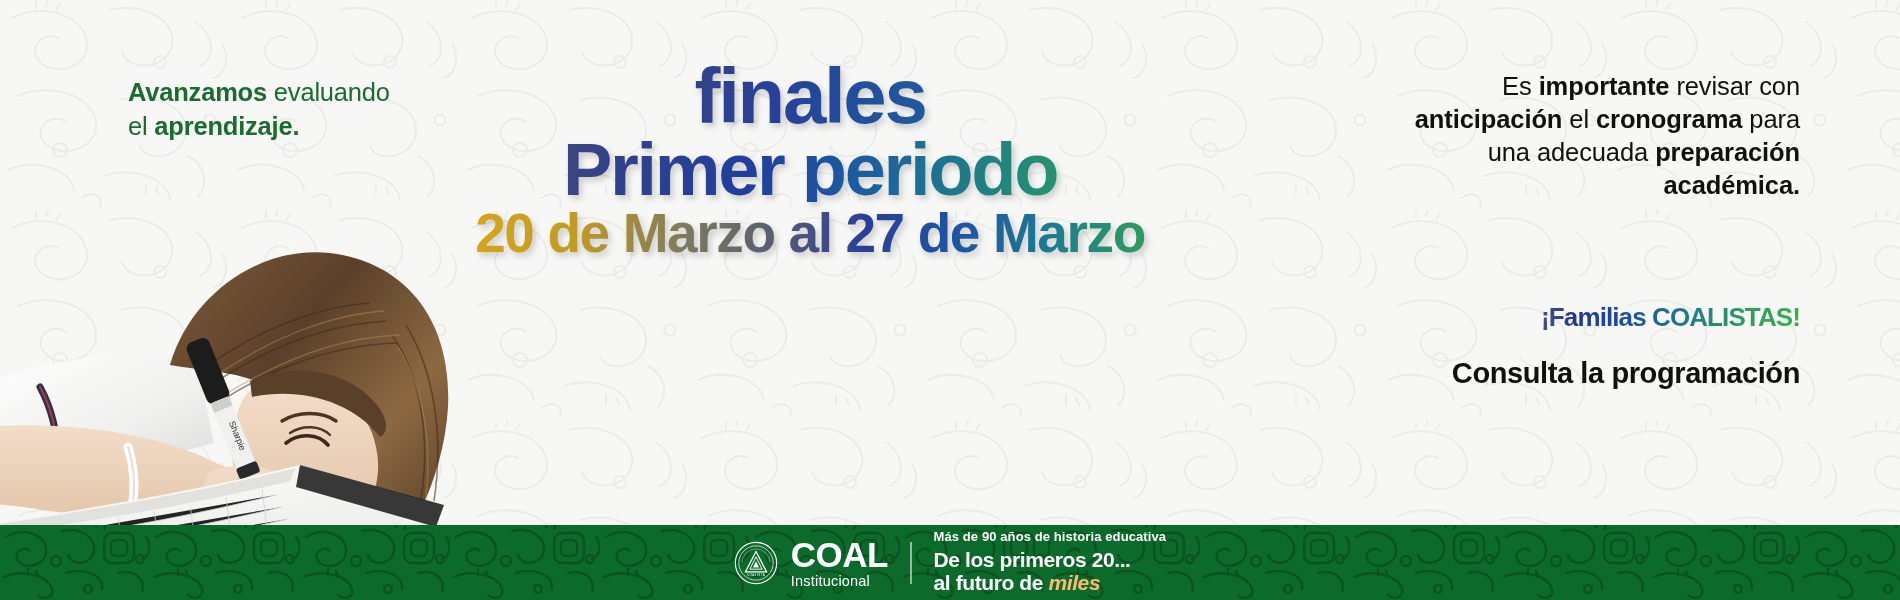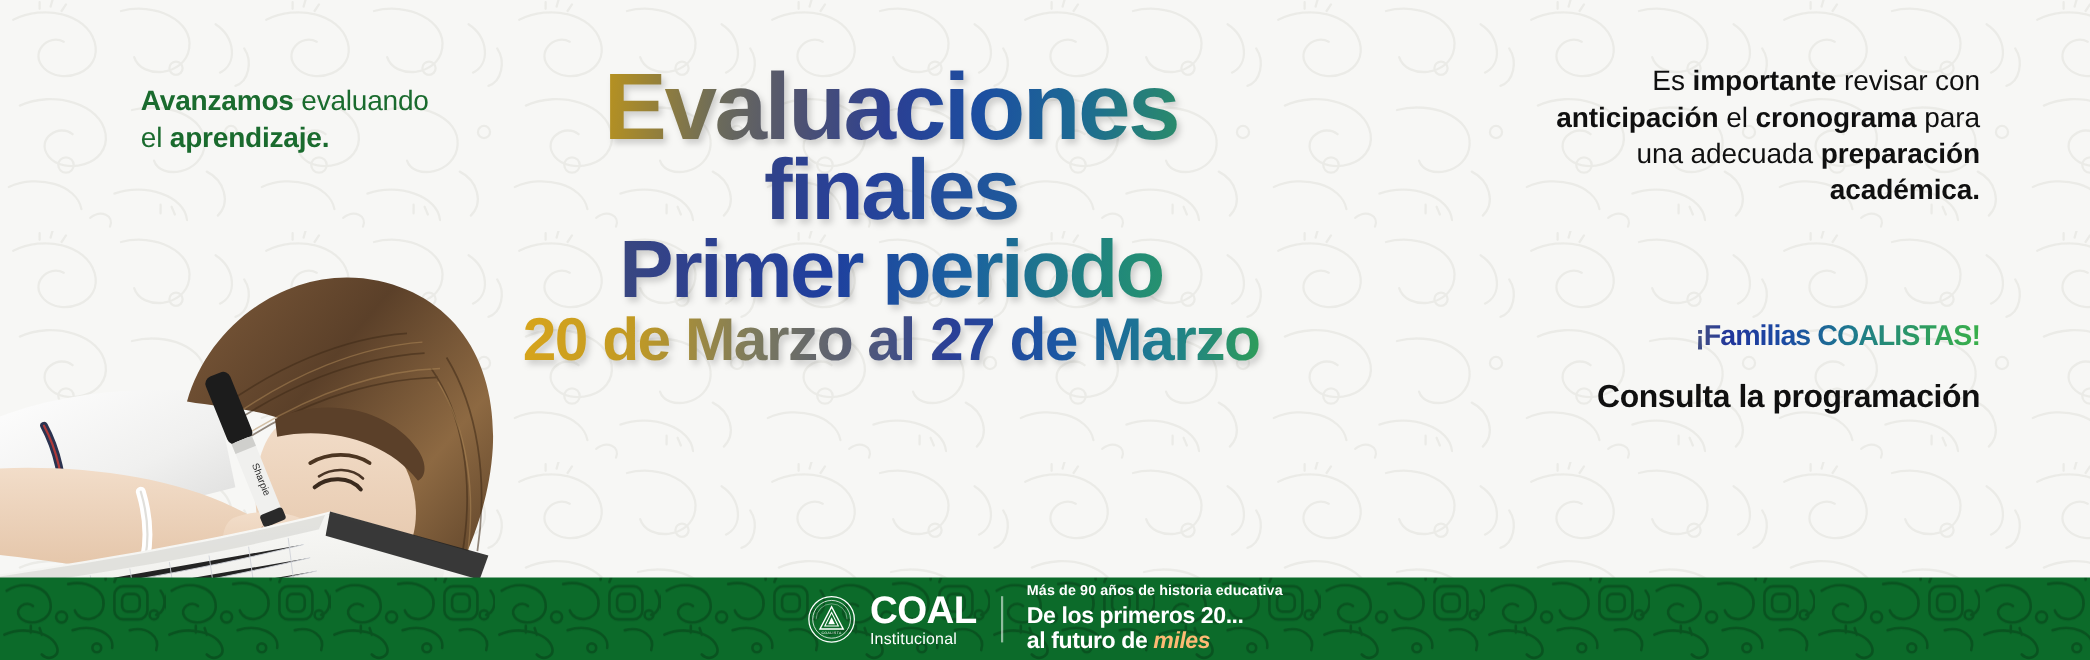--- a/index.html
+++ b/index.html
@@ -82,21 +82,21 @@
   .ttl-date {
     font-size:55px;
     margin-top:7px;
     letter-spacing:-1.4px;
     background-image:linear-gradient(95deg,#d8a51b 0%,#c19a24 16%,#7c7a5e 32%,#5a5f72 44%,#2a3f97 58%,#1c56a3 72%,#1e7d90 86%,#2f9e56 100%);
   }
 
   
   .right {
     position:absolute;
-    left:1380px; top:58px;
+    left:1380px; top:70px;
     width:420px;
     text-align:right;
   }
   .right-para {
     font-size:25.5px;
     line-height:1.30;
     color:#101010;
     letter-spacing:-0.1px;
   }
   .right-para .b { font-weight:bold; }
@@ -320,21 +320,20 @@
   <div class="left-head">
     <div>
       <span class="b">Avanzamos</span><span class="n"> evaluando</span>
     </div>
     <div>
       <span class="n">el </span><span class="b">aprendizaje.</span>
     </div>
   </div>
 
   <div class="center">
-    <span class="ttl ttl-1">Evaluaciones</span>
     <span class="ttl ttl-2">finales</span>
     <span class="ttl ttl-3">Primer periodo</span>
     <span class="ttl ttl-date">20  de Marzo al 27 de Marzo</span>
   </div>
 
   <div class="right">
     <div class="right-para">
       <span>Es </span><span class="b">importante</span><span> revisar con</span>
       <span class="b">anticipación</span><span> el </span><span class="b">cronograma</span>
       <span>para una adecuada</span>

